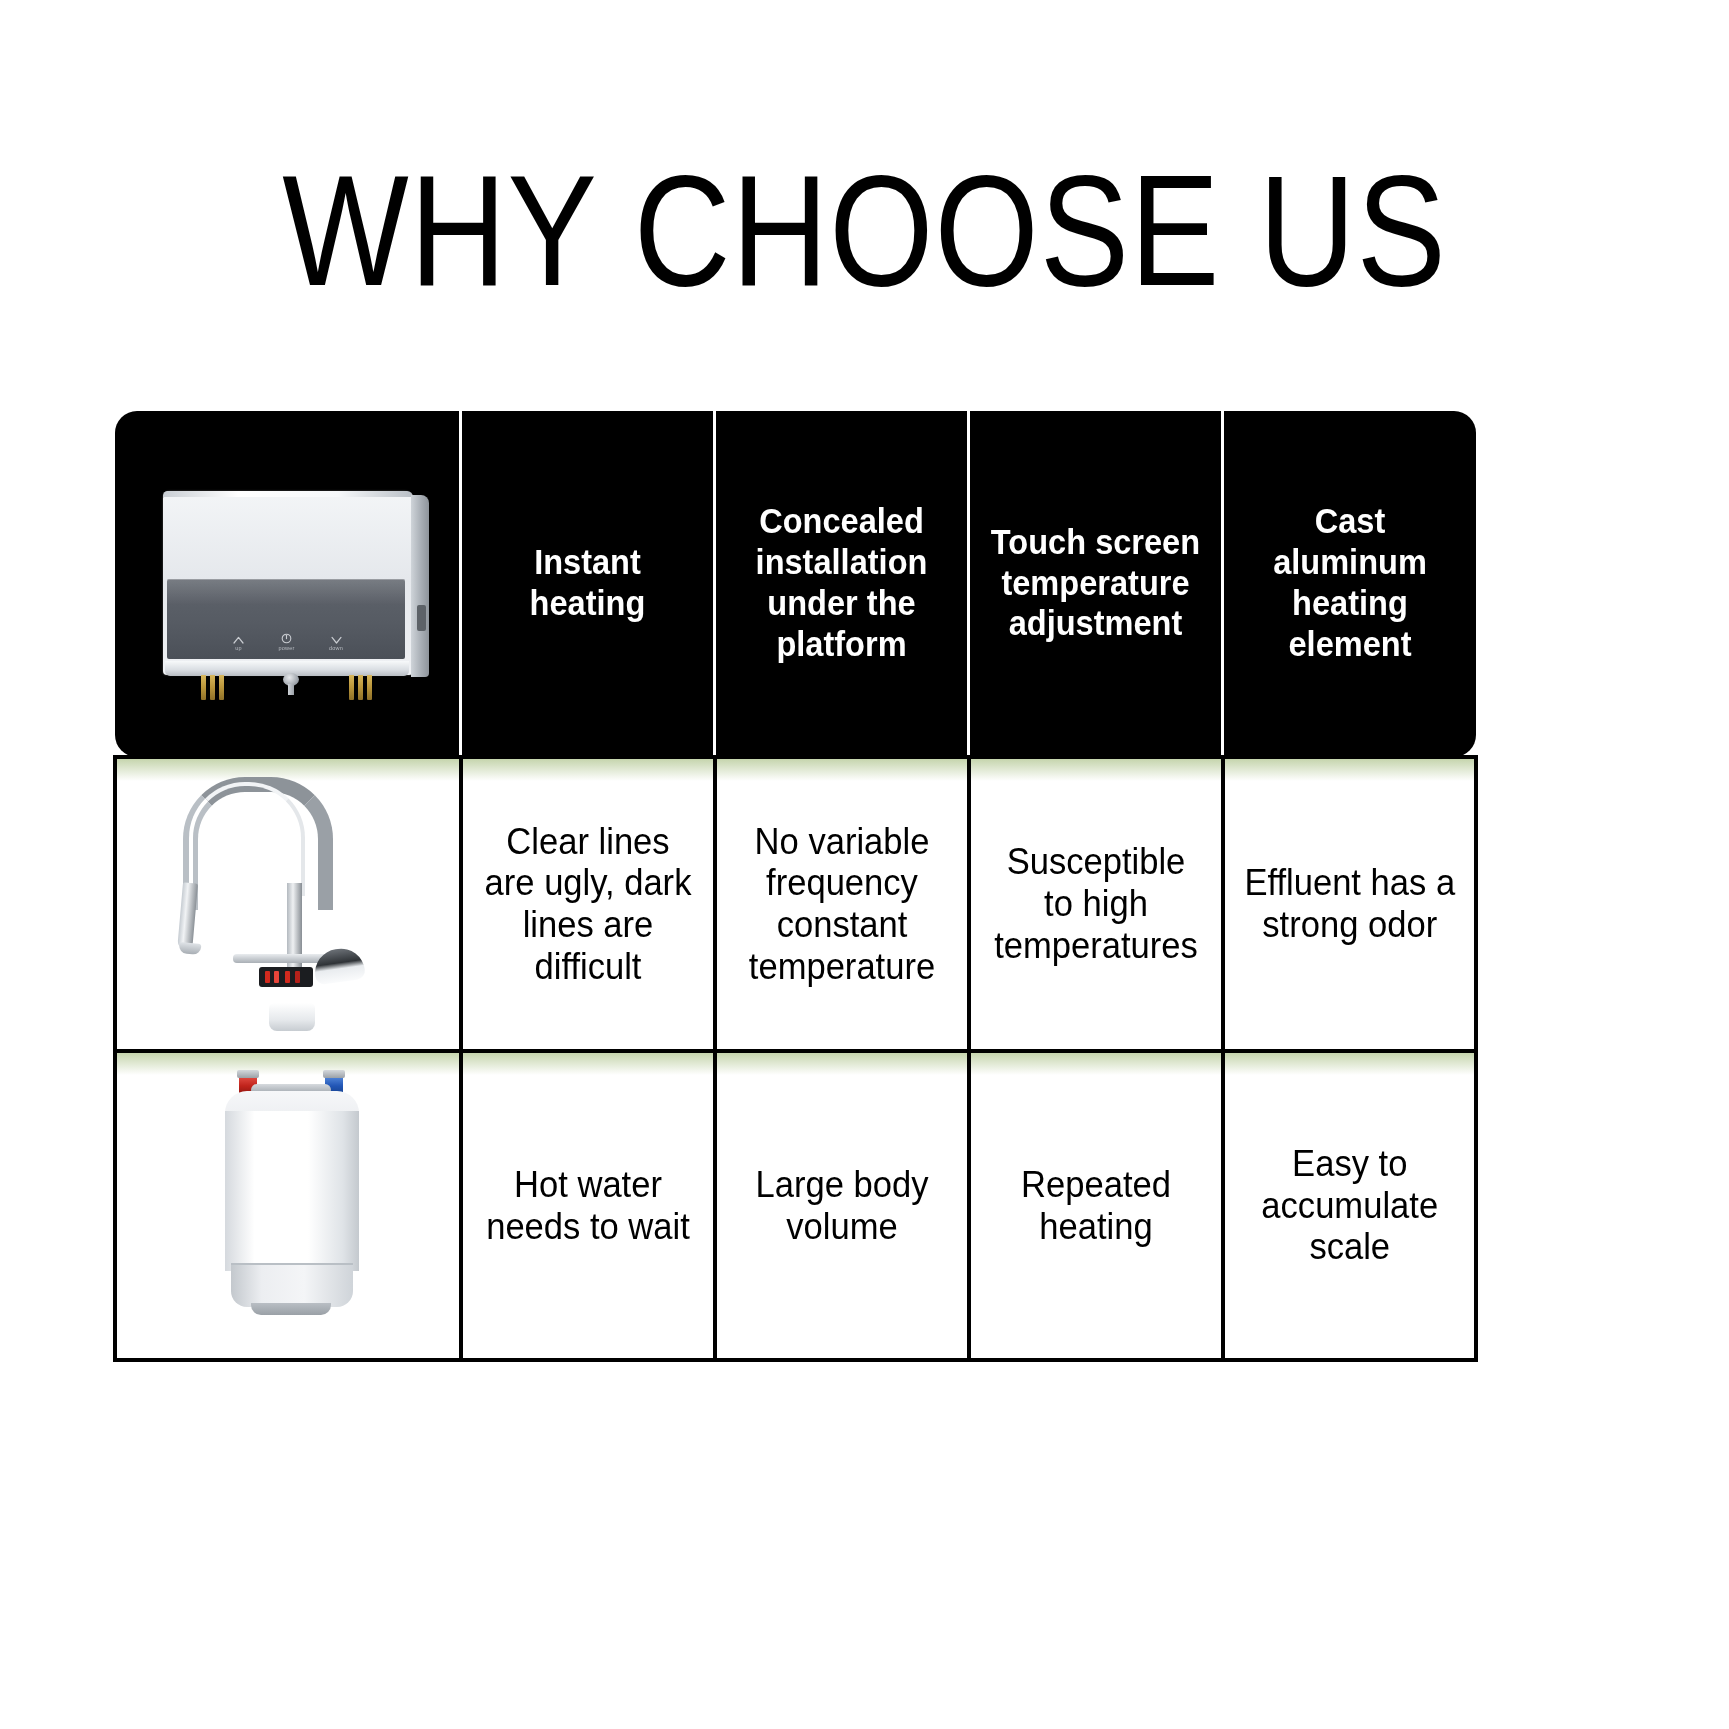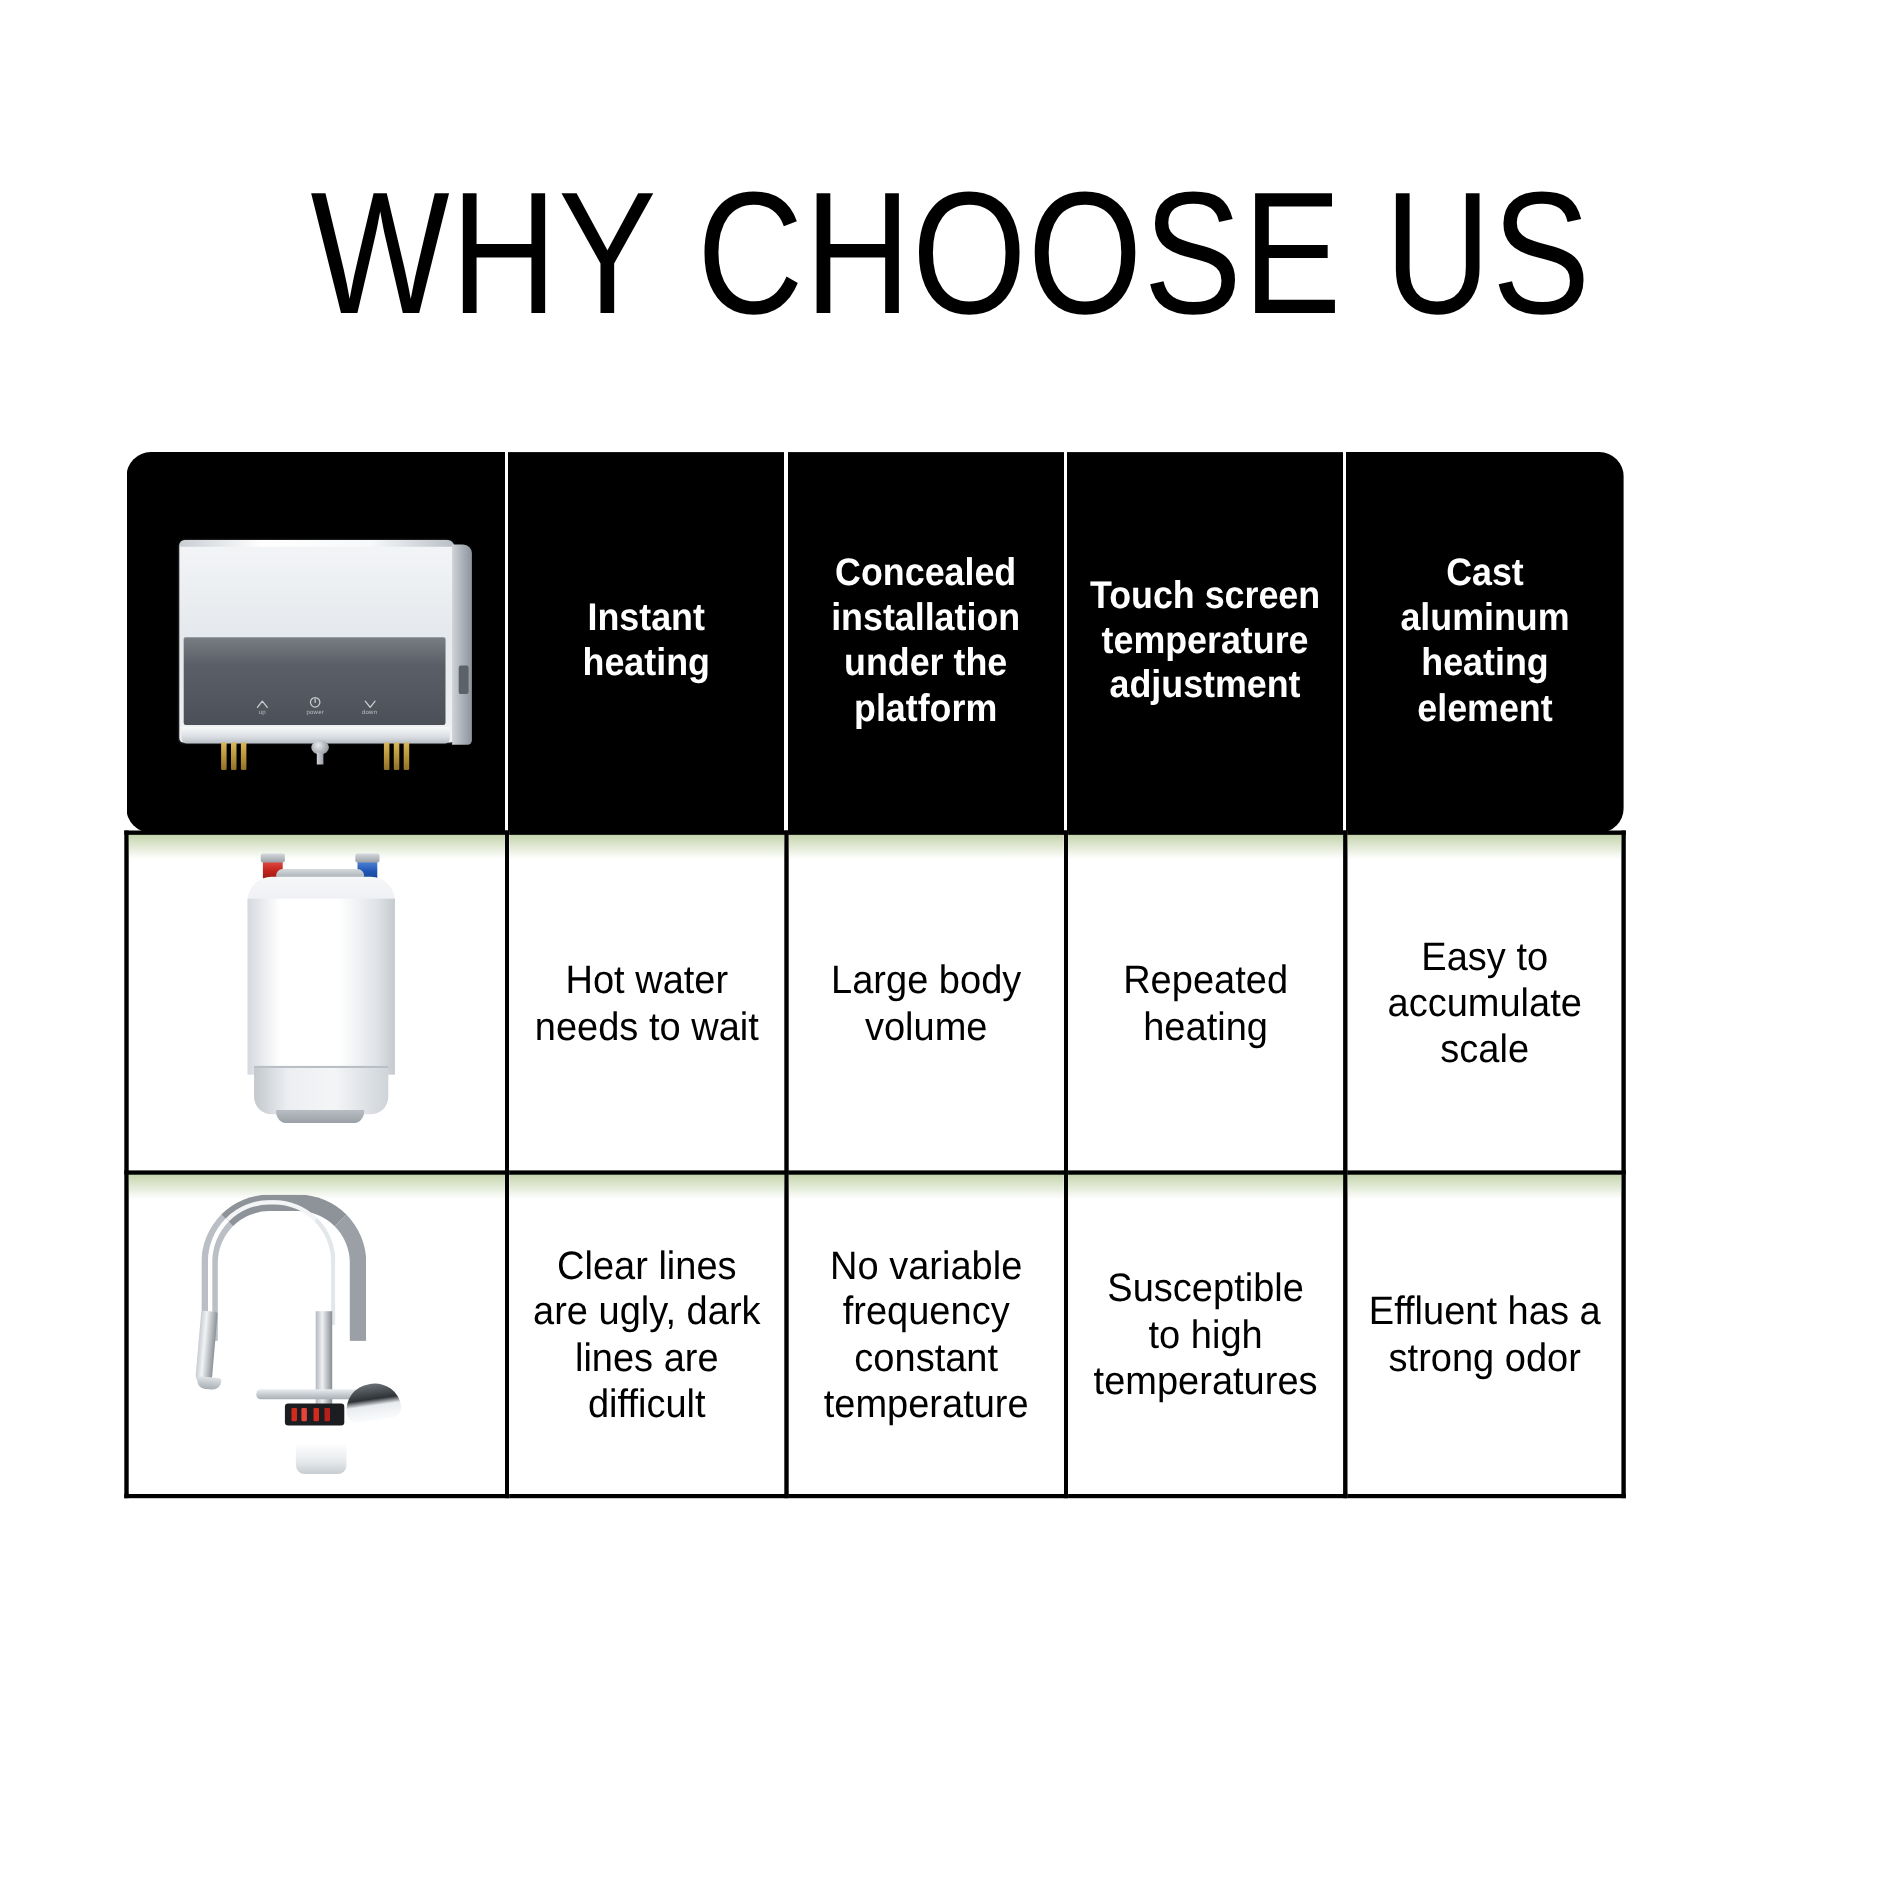--- a/index.html
+++ b/index.html
@@ -475,51 +475,20 @@
       <div class="hdr-label">Concealed installation under the platform</div>
     </td>
     <td class="hdr-text" style="width:251px">
       <div class="hdr-label">Touch screen temperature adjustment</div>
     </td>
     <td class="hdr-text cell-last-head" style="width:252px">
       <div class="hdr-label">Cast aluminum heating element</div>
     </td>
   </tr>
 
-  <tr class="row-body r3">
-    <td>
-      <div class="tank">
-        <div class="tank-port p-hot">
-          <div class="pnut"></div>
-        </div>
-        <div class="tank-port p-cold">
-          <div class="pnut"></div>
-        </div>
-        <div class="tank-lid"></div>
-        <div class="tank-shoulder"></div>
-        <div class="tank-drum"></div>
-        <div class="tank-band"></div>
-        <div class="tank-bottom"></div>
-        <div class="tank-foot"></div>
-      </div>
-    </td>
-    <td>
-      <div class="body-label">Hot water needs to wait</div>
-    </td>
-    <td>
-      <div class="body-label">Large body volume</div>
-    </td>
-    <td>
-      <div class="body-label">Repeated heating</div>
-    </td>
-    <td>
-      <div class="body-label">Easy to accumulate scale</div>
-    </td>
-  </tr>
-
   <tr class="row-body r2">
     <td>
       <div class="faucet">
         <div class="fc-arc"></div>
         <div class="fc-arc-hl"></div>
         <div class="fc-spout"></div>
         <div class="fc-spout-tip"></div>
         <div class="fc-riser"></div>
         <div class="fc-body-white"></div>
         <div class="fc-crossbar"></div>
@@ -540,15 +509,46 @@
       <div class="body-label">No variable frequency constant temperature</div>
     </td>
     <td>
       <div class="body-label">Susceptible to high temperatures</div>
     </td>
     <td>
       <div class="body-label">Effluent has a strong odor</div>
     </td>
   </tr>
 
+  <tr class="row-body r3">
+    <td>
+      <div class="tank">
+        <div class="tank-port p-hot">
+          <div class="pnut"></div>
+        </div>
+        <div class="tank-port p-cold">
+          <div class="pnut"></div>
+        </div>
+        <div class="tank-lid"></div>
+        <div class="tank-shoulder"></div>
+        <div class="tank-drum"></div>
+        <div class="tank-band"></div>
+        <div class="tank-bottom"></div>
+        <div class="tank-foot"></div>
+      </div>
+    </td>
+    <td>
+      <div class="body-label">Hot water needs to wait</div>
+    </td>
+    <td>
+      <div class="body-label">Large body volume</div>
+    </td>
+    <td>
+      <div class="body-label">Repeated heating</div>
+    </td>
+    <td>
+      <div class="body-label">Easy to accumulate scale</div>
+    </td>
+  </tr>
+
 </tbody>
     </table>
 </div>
 
 </body></html>

